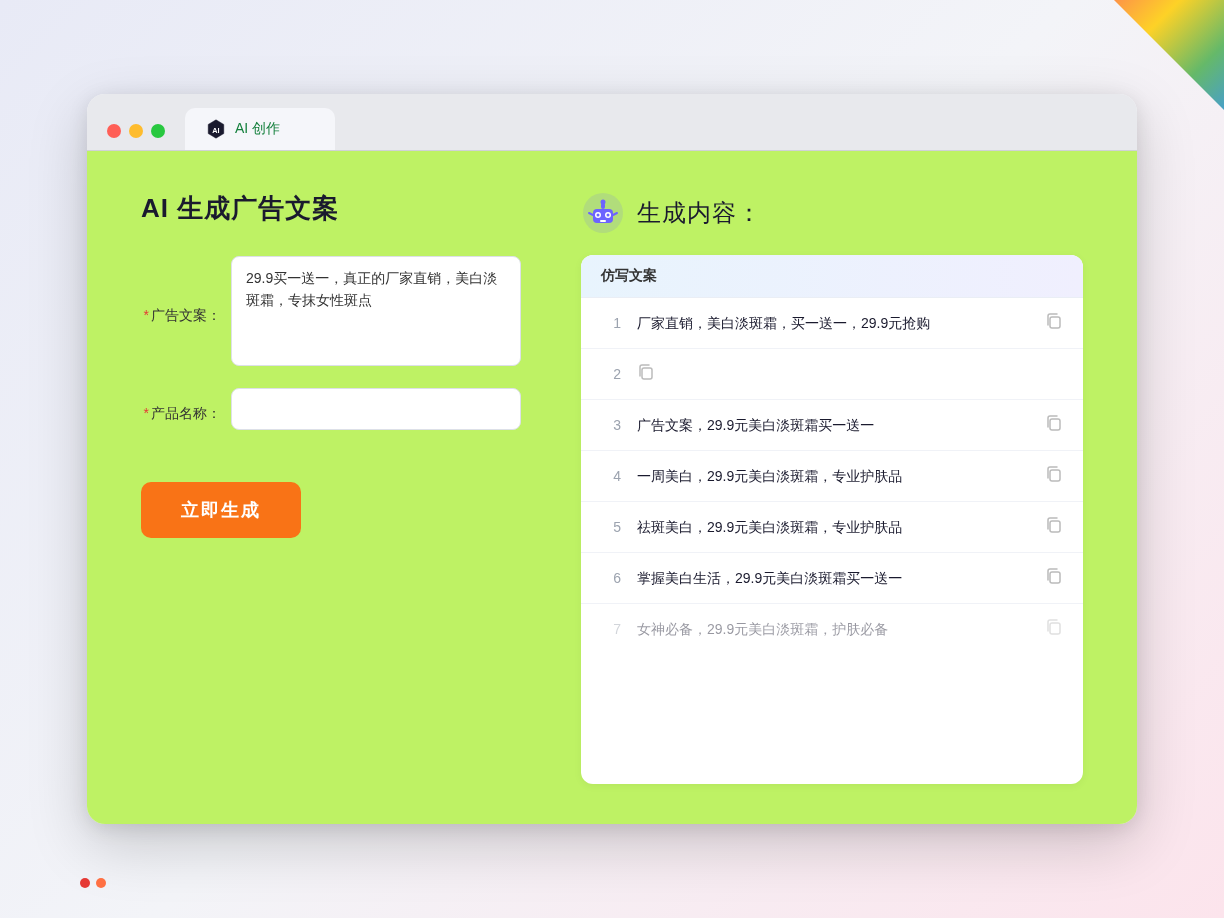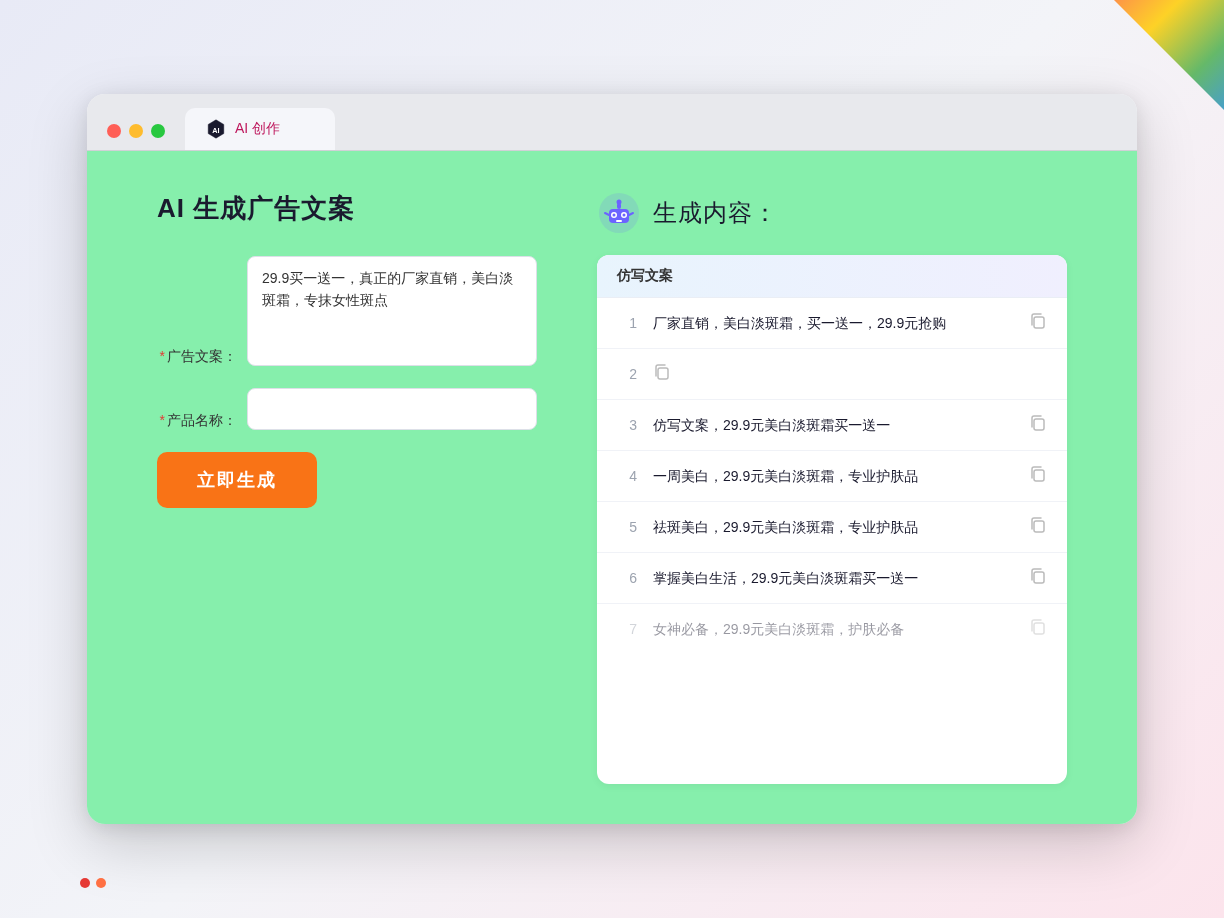--- a/index.html
+++ b/index.html
@@ -81,34 +81,34 @@
     .control-maximize { background: #28c840; }
 
     .browser-tab {
       background: #f5f6fa;
       border-radius: 10px 10px 0 0;
       padding: 10px 20px;
       display: flex;
       align-items: center;
       gap: 8px;
       font-size: 14px;
-      color: #be185d;
+      color: #15803d;
       min-width: 150px;
     }
 
     .tab-icon {
       width: 22px;
       height: 22px;
     }
 
     
     .browser-content {
       flex: 1;
-      background: #86efac;
-      padding: 40px 70px;
+      background: #bef264;
+      padding: 40px 54px;
       display: flex;
       gap: 60px;
       overflow: hidden;
     }
 
     
     .left-panel {
       flex: 0 0 380px;
       display: flex;
       flex-direction: column;
@@ -118,21 +118,21 @@
     .page-title {
       font-size: 26px;
       font-weight: 700;
       color: #1a1a2e;
       margin-bottom: 30px;
       letter-spacing: 1px;
     }
 
     .form-group {
       display: flex;
-      align-items: flex-end;
+      align-items: center;
       margin-bottom: 22px;
       gap: 10px;
     }
 
     .form-label {
       font-size: 14px;
       color: #333;
       white-space: nowrap;
       padding-top: 10px;
       min-width: 80px;
@@ -160,20 +160,21 @@
     .form-textarea {
       height: 110px;
       line-height: 1.6;
     }
 
     .form-input-single {
       height: 42px;
     }
 
     .generate-btn {
+      margin-top: 30px;
       align-self: flex-start;
       background: #f97316;
       color: #fff;
       border: none;
       border-radius: 10px;
       padding: 16px 40px;
       font-size: 18px;
       font-weight: 600;
       cursor: pointer;
       letter-spacing: 2px;
@@ -340,21 +341,21 @@
             </div>
             <div class="result-item">
               <span class="result-num">2</span>
               <span style="cursor: pointer; color: rgb(187, 187, 187);"><svg width="18" height="18" viewBox="0 0 18 18" fill="none" style="color:#bbb">
     <rect x="5" y="5" width="10" height="11" rx="2" stroke="currentColor" stroke-width="1.5"></rect>
     <path d="M3 13V4a2 2 0 012-2h7" stroke="currentColor" stroke-width="1.5" stroke-linecap="round"></path>
   </svg></span>
             </div>
             <div class="result-item">
               <span class="result-num">3</span>
-              <span class="result-text">仿写文案，29.9元美白淡斑霜买一送一</span>
+              <span class="result-text">广告文案，29.9元美白淡斑霜买一送一</span>
               <span style="cursor: pointer; color: rgb(187, 187, 187);"><svg width="18" height="18" viewBox="0 0 18 18" fill="none" style="color:#bbb">
     <rect x="5" y="5" width="10" height="11" rx="2" stroke="currentColor" stroke-width="1.5"></rect>
     <path d="M3 13V4a2 2 0 012-2h7" stroke="currentColor" stroke-width="1.5" stroke-linecap="round"></path>
   </svg></span>
             </div>
             <div class="result-item">
               <span class="result-num">4</span>
               <span class="result-text">一周美白，29.9元美白淡斑霜，专业护肤品</span>
               <span style="cursor: pointer; color: rgb(187, 187, 187);"><svg width="18" height="18" viewBox="0 0 18 18" fill="none" style="color:#bbb">
     <rect x="5" y="5" width="10" height="11" rx="2" stroke="currentColor" stroke-width="1.5"></rect>

